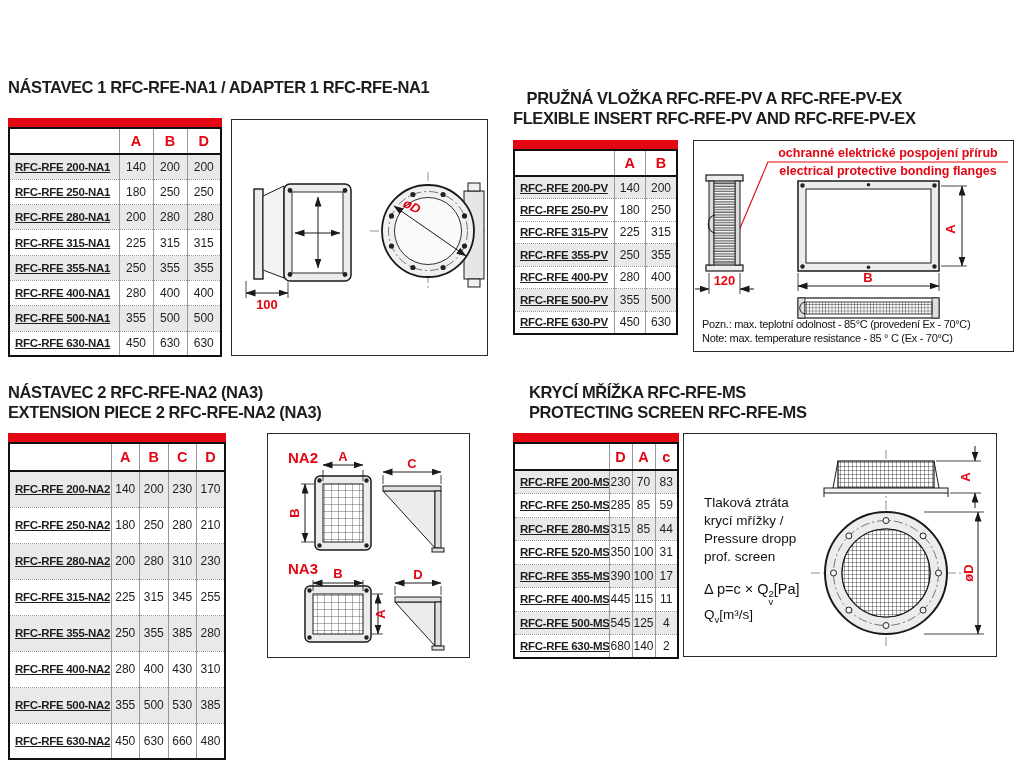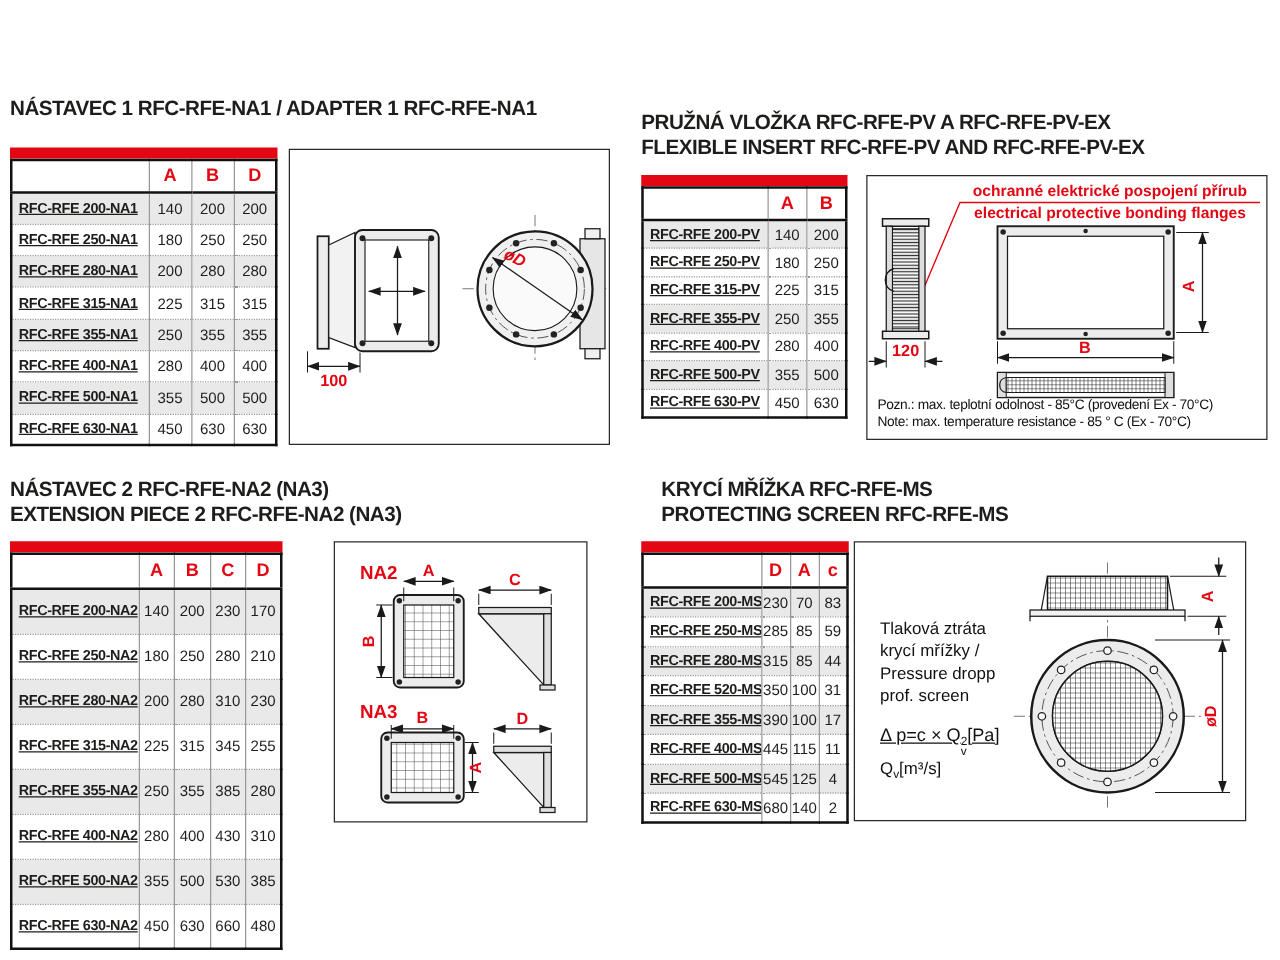--- a/index.html
+++ b/index.html
@@ -37,21 +37,21 @@
   .frame { position:absolute; border:1.4px solid #2a2a2a; background:#fff; }
   svg { display:block; }
   svg text { font-family:"Liberation Sans","DejaVu Sans",sans-serif; }
   .rdim { fill:var(--red); font-weight:bold; font-size:13px; }
   .rlabel { fill:var(--red); font-weight:bold; font-size:12.5px; }
   .rtag { fill:var(--red); font-weight:bold; font-size:15px; }
 
   .pv-notes { position:absolute; left:8px; bottom:6px; font-size:11px; letter-spacing:-0.3px;
               line-height:13.5px; color:#111; white-space:nowrap; }
   .ms-textblock { position:absolute; left:20px; top:60px; font-size:13.5px; line-height:18px; color:#111; }
-  .ms-formula { margin-top:13px; font-size:14.5px; line-height:21px;text-decoration:underline; }
+  .ms-formula { margin-top:13px; font-size:14.5px; line-height:21px; }
   .supsub { display:inline-flex; flex-direction:column; vertical-align:-3px;
             font-size:9.5px; line-height:8px; text-align:left; }
   sub.small { font-size:9.5px; }
 </style>
 </head>
 <body>
 
 <div class="page">
 
   <div class="sec-title" style="left:8px; top:78px;text-align:center;">NÁSTAVEC 1 RFC-RFE-NA1 / ADAPTER 1 RFC-RFE-NA1</div>
@@ -163,21 +163,21 @@
             <circle cx="159.5" cy="126.1" r="2.6"></circle>
           <circle cx="159.5" cy="95.9" r="2.6"></circle>
             <circle cx="180.9" cy="74.5" r="2.6"></circle>
         </g>
         <line x1="162" y1="86" x2="234" y2="136" stroke="#1a1a1a" stroke-width="1" marker-start="url(#ar1)" marker-end="url(#ar1)"></line>
         <text x="178" y="90" text-anchor="middle" class="rdim" font-style="italic" transform="rotate(28 178 90)">øD</text>
       </g>
     </svg>
   </div>
 
-  <div class="sec-title" style="left:513px; top:89px;">
+  <div class="sec-title" style="left:513px; top:89px;text-align:center;">
     <div>PRUŽNÁ VLOŽKA RFC-RFE-PV A RFC-RFE-PV-EX</div>
     <div>FLEXIBLE INSERT RFC-RFE-PV AND RFC-RFE-PV-EX</div>
   </div>
 
   <div class="tablewrap" style="left:513px; top:140px; width:165px;">
     <div class="red-bar"></div>
     <table class="tbl t-pv">
         <thead>
           <tr>
             <th></th>

